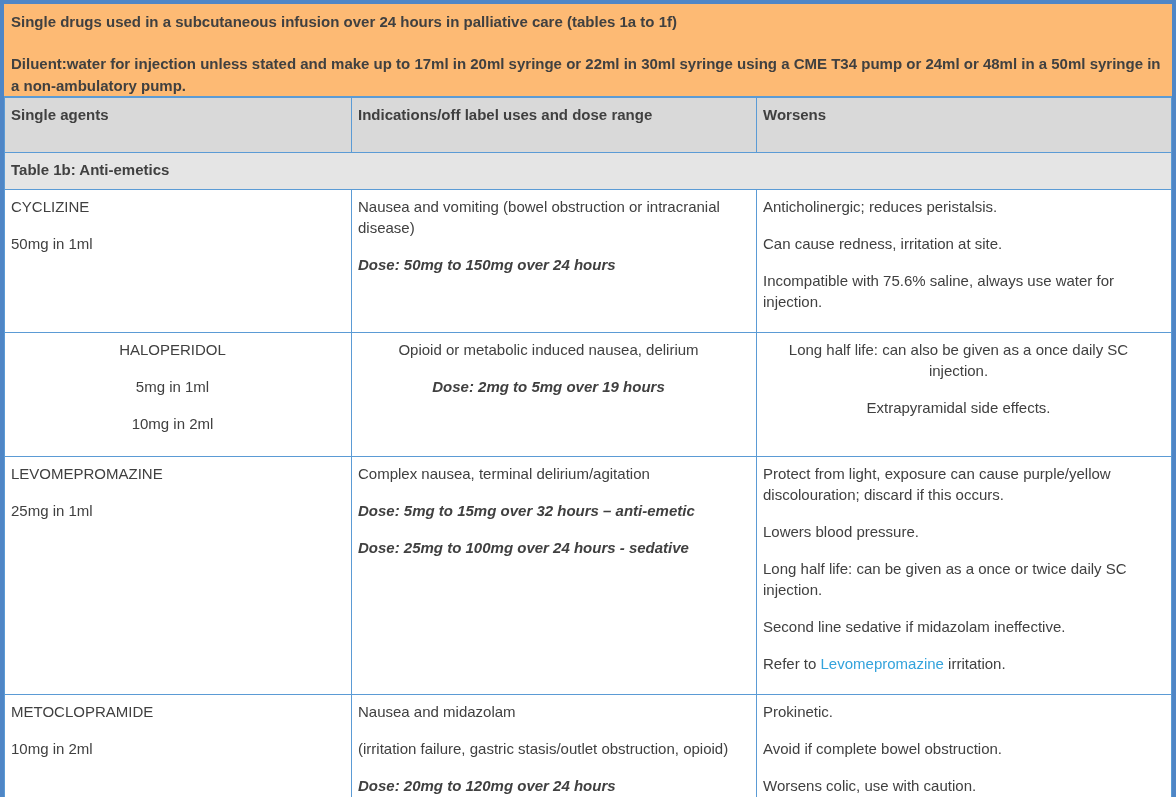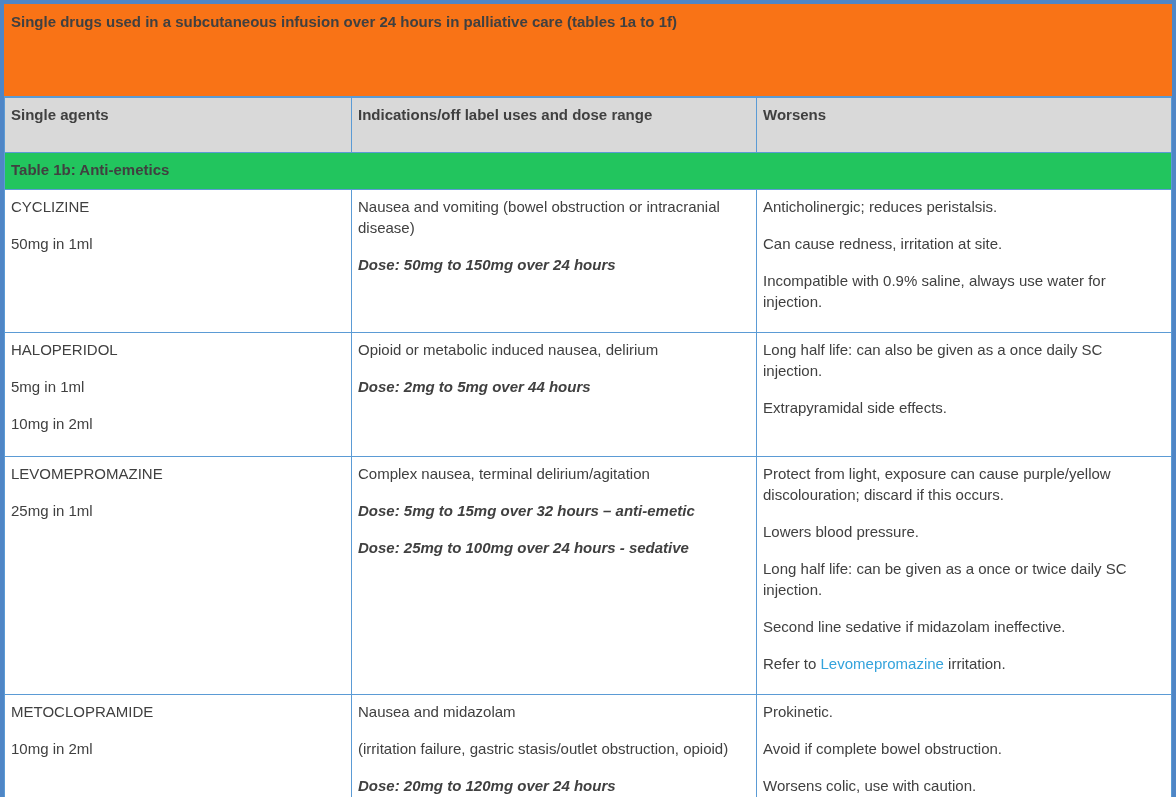--- a/index.html
+++ b/index.html
@@ -11,21 +11,21 @@
   .sheet {
     box-sizing: border-box;
     width: 1176px;
     border: 4px solid #4f86c6;
     background: #ffffff;
     margin: 0 0 6px 0;
   }
   
   .intro {
     box-sizing: border-box;
-    background: #f97316;
+    background: #fdba74;
     border-bottom: 1px solid #5b9bd5;
     padding: 7px 10px 0 7px;
     height: 93px;
     overflow: hidden;
   }
   .intro p {
     margin: 0 0 20px 0;
     font-size: 15px;
     line-height: 22px;
     font-weight: bold;
@@ -47,43 +47,44 @@
     color: #404040;
     overflow: hidden;
     margin-left: 36px;
   }
   .drug-table thead th {
     background: #d9d9d9;
     font-weight: bold;
     height: 44px;
   }
   .section-row td {
-    background: #22c55e;
+    background: #e5e5e5;
     font-weight: bold;
     height: 26px;
   }
   .drug-table td p { margin: 0 0 16px 0; }
   .dose { font-weight: bold; font-style: italic; }
   .link {
     color: #33a3dc;
     text-decoration: none;
     cursor: pointer;
   }
   .row-h1 td { height: 132px; }
-  .row-h2 td { height: 113px; }
+  .row-h2 td { height: 113px; text-align: center; }
   .row-h3 td { height: 227px; }
   .row-h4 td { height: 136px; }
 </style>
 </head>
 <body>
 
 <div class="sheet">
 
   <div class="intro">
     <p>Single drugs used in a subcutaneous infusion over 24 hours in palliative care (tables 1a to 1f)</p>
+    <p>Diluent:water for injection unless stated and make up to 17ml in 20ml syringe or 22ml in 30ml syringe using a CME T34 pump or 24ml or 48ml in a 50ml syringe in a non-ambulatory pump.</p>
   </div>
 
   <table class="drug-table">
     <colgroup>
       <col style="width:347px">
       <col style="width:405px">
       <col>
     </colgroup>
     <thead>
       <tr>
@@ -102,33 +103,33 @@
           <p>CYCLIZINE</p>
           <p>50mg in 1ml</p>
         </td>
         <td>
           <p>Nausea and vomiting (bowel obstruction or intracranial disease)</p>
           <p class="dose">Dose: 50mg to 150mg over 24 hours</p>
         </td>
         <td>
           <p>Anticholinergic; reduces peristalsis.</p>
           <p>Can cause redness, irritation at site.</p>
-          <p>Incompatible with 0.9% saline, always use water for injection.</p>
+          <p>Incompatible with 75.6% saline, always use water for injection.</p>
         </td>
       </tr>
 
       <tr class="row-h2">
         <td>
           <p>HALOPERIDOL</p>
           <p>5mg in 1ml</p>
           <p>10mg in 2ml</p>
         </td>
         <td>
           <p>Opioid or metabolic induced nausea, delirium</p>
-          <p class="dose">Dose: 2mg to 5mg over 44 hours</p>
+          <p class="dose">Dose: 2mg to 5mg over 19 hours</p>
         </td>
         <td>
           <p>Long half life: can also be given as a once daily SC injection.</p>
           <p>Extrapyramidal side effects.</p>
         </td>
       </tr>
 
       <tr class="row-h3">
         <td>
           <p>LEVOMEPROMAZINE</p>

